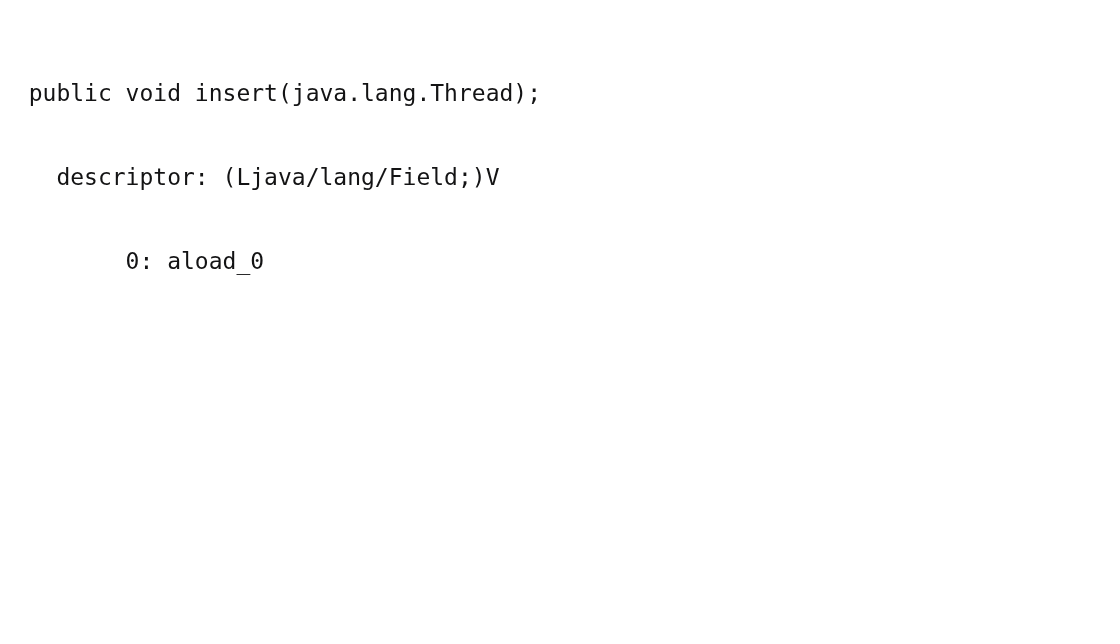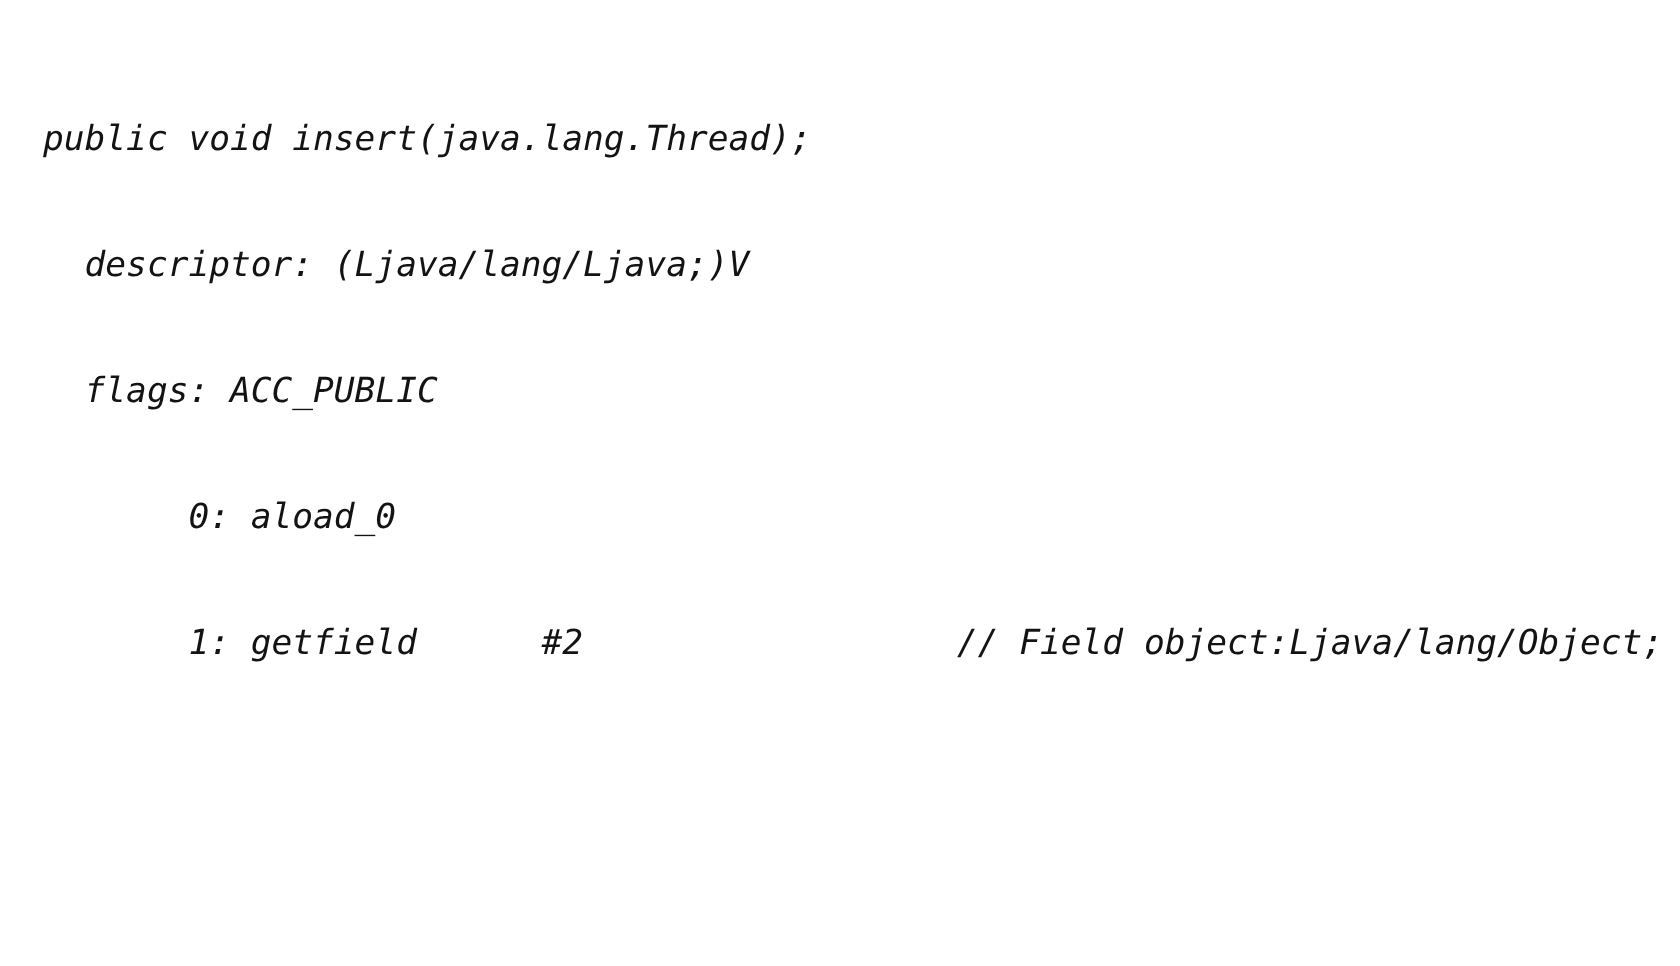--- a/index.html
+++ b/index.html
@@ -20,32 +20,29 @@
     font-family: "DejaVu Sans Mono", "Liberation Mono", monospace;
     font-size: 23px;
     line-height: 28px;
     color: #131314;
     white-space: pre;
   }
   .line {
     position: relative;
     height: 28px;
     white-space: pre;
-    font-style: italic;
   }
 </style>
 </head>
 <body>
 
 <div class="code">
   <div class="line">  public void insert(java.lang.Thread);</div>
-  <div class="line">    descriptor: (Ljava/lang/Ljava;)V</div>
-  <div class="line">    flags: ACC_PUBLIC</div>
+  <div class="line">    descriptor: (Ljava/lang/Field;)V</div>
   <div class="line">         0: aload_0</div>
-  <div class="line">         1: getfield      #2                  // Field object:Ljava/lang/Object;</div>
   
   
   
   
   
   
   
   
   
   

